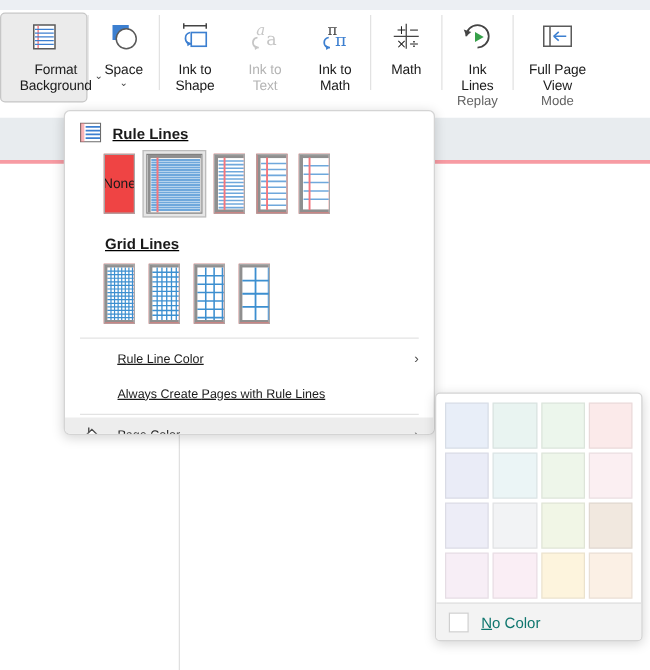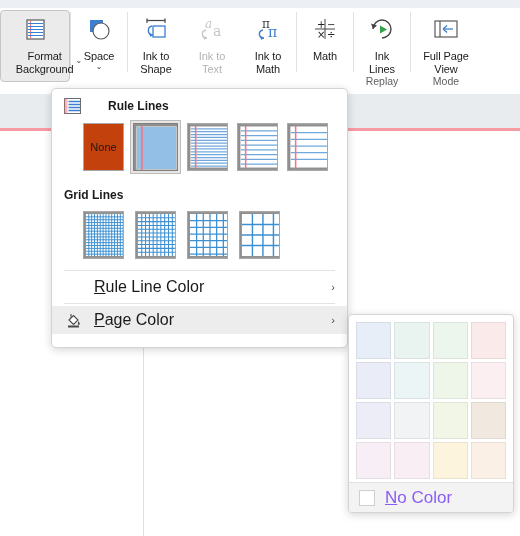--- a/index.html
+++ b/index.html
@@ -75,30 +75,31 @@
   }
 
   
   .menu {
     position: absolute; left: 51px; top: 88px; width: 297px; height: 260px;
     background: #ffffff; border: 1px solid #d4d4d4;
     border-radius: 5px; box-shadow: 0 2px 9px rgba(0,0,0,0.17);
     overflow: hidden;
   }
   .menu-section-head {
-    display: flex; align-items: center; gap: 27px;
+    display: flex; align-items: flex-end; gap: 9px;
     padding: 9px 0 3px 12px;
+    text-decoration: underline;
   }
   .section-title {
     font-size: 12px; font-weight: bold; color: #1a1a1a;
   }
   .thumb-row { display: flex; gap: 9px; padding: 6px 0 8px 31px; }
   .thumb {
-    width: 41px; height: 48px; border: 1px solid #a8a8a8;
-    background: #c2410c; position: relative; overflow: hidden;
+    width: 25px; height: 48px; border: 1px solid #a8a8a8;
+    background: #ef4444; position: relative; overflow: hidden;
   }
   .thumb.selected-wrap {
     width: 51px; height: 54px; border: 1px solid #bcbcbc;
     background: #e6e6e6; padding: 2px; display: flex;
     align-items: center; justify-content: center;
     margin: -3px -3px -3px -3px;
   }
   .thumb.selected-wrap .inner {
     width: 45px; height: 48px; border: 1px solid #808080;
     background: #fff; position: relative; overflow: hidden;
@@ -116,21 +117,21 @@
     height: 28px; display: flex; align-items: center;
     padding-left: 12px; padding-right: 10px; position: relative;
     cursor: default;
   }
   .menu-item.highlight { background: #ededed; }
   .menu-item-icon {
     width: 18px; height: 18px; margin-right: 12px;
     display: flex; align-items: center; justify-content: center;
   }
   .menu-item-label {
-    font-size: 16px; color: #1a1a1a; white-space: nowrap;
+    font-size: 10px; color: #1a1a1a; white-space: nowrap; text-decoration: underline;
   }
   .menu-item-label u { text-decoration: underline; }
   .submenu-arrow {
     position: absolute; right: 12px; top: 50%;
     transform: translateY(-50%); font-size: 11px; color: #4a4a4a;
   }
   .indent-38 { padding-left: 42px; }
 
   
   .palette {
@@ -150,21 +151,21 @@
   }
   .palette-footer {
     position: absolute; left: 0; bottom: 0; width: 100%; height: 30px;
     background: #f3f3f3; border-top: 1px solid #e0e0e0;
     display: flex; align-items: center; padding-left: 10px;
   }
   .nocolor-box {
     width: 16px; height: 16px; background: #fff;
     border: 1px solid #cfcfcf; margin-right: 10px;
   }
-  .nocolor-label { font-size: 17px; color: #8b5cf6; }
+  .nocolor-label { font-size: 12px; color: #0f766e; }
 </style>
 </head>
 <body>
 
 <div id="root">
 
   <div class="page-area">
     <div class="page-band"></div>
     <div class="page-rule"></div>
     <div class="page-divider"></div>
@@ -413,21 +414,21 @@
             <line x1="3" y1="23" x2="42" y2="23"></line>
               <line x1="3" y1="30" x2="42" y2="30"></line>
             <line x1="3" y1="37" x2="42" y2="37"></line>
           </g>
           <line x1="8" y1="2" x2="8" y2="46" stroke="#f4767d" stroke-width="1.6"></line>
         </svg>
       </div>
     </div>
 
     <div class="menu-section-head">
-      <span class="section-title" style="">Grid Lines</span>
+      <span class="section-title" style="margin-left:20px">Grid Lines</span>
     </div>
 
     <div class="grid-thumb-row">
 
       <div class="thumb">
         <svg width="43" height="46" viewBox="0 0 45 48">
           <rect x="0" y="0" width="45" height="48" fill="#fff"></rect>
           <rect x="0" y="0" width="45" height="2" fill="#8f8f8f"></rect>
           <rect x="0" y="46" width="45" height="2" fill="#8f8f8f"></rect>
           <rect x="0" y="0" width="2" height="48" fill="#8f8f8f"></rect>
@@ -537,20 +538,23 @@
       </div>
     </div>
 
     <div class="menu-sep"></div>
 
     <div class="menu-item indent-38">
       <span class="menu-item-label"><u>R</u>ule Line Color</span>
       <span class="submenu-arrow">›</span>
     </div>
 
+    <div class="menu-item indent-38">
+      <span class="menu-item-label">Always Create <u>P</u>ages with Rule Lines</span>
+    </div>
 
     <div class="menu-sep"></div>
 
     <div class="menu-item highlight">
       <span class="menu-item-icon">
         <svg width="17" height="17" viewBox="0 0 17 17">
           <path d="M4 8 L8.5 3.5 L13 8 L8.5 12.5 Z" fill="#fff" stroke="#4a4a4a" stroke-width="1.1"></path>
           <line x1="6" y1="5.5" x2="6" y2="2" stroke="#4a4a4a" stroke-width="1.1"></line>
           <path d="M13.5 9 C15 11 15.2 13 13.8 13 C12.6 13 12.6 11 13.5 9 Z" fill="#4a4a4a"></path>
           <rect x="3" y="13.5" width="11" height="2" fill="#4a4a4a"></rect>

